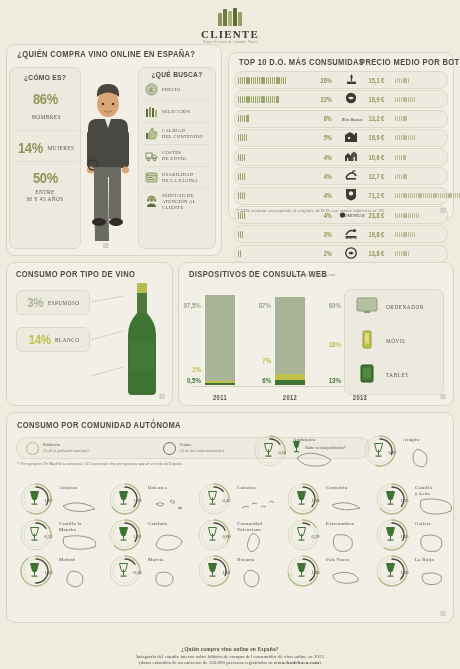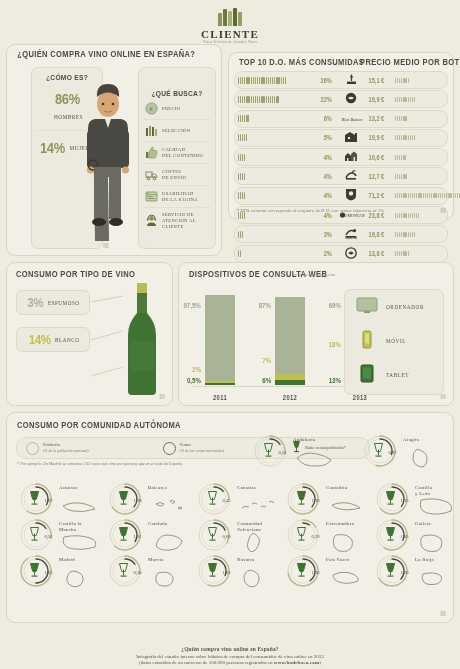--- a/index.html
+++ b/index.html
@@ -49,21 +49,21 @@
   .brand-name{
     font-family:"Liberation Serif", serif;
     font-weight:bold;font-size:11px;letter-spacing:1.2px;color:#3b3a33;margin-top:2px;
   }
   .brand-sub{font-family:"Liberation Serif", serif;font-size:3.4px;letter-spacing:.3px;color:#8d8b7e;}
 
   
   #sec-quien{left:6px;top:44px;width:216px;height:212px;}
   #sec-quien .panel-title{position:absolute;left:50%;top:5px;transform:translateX(-50%) scaleX(.92);}
   .col{position:absolute;top:22px;width:72px;height:182px;}
-  .col-left{left:24px;}
+  .col-left{left:2px;}
   .col-right{left:131px;width:78px;}
   .col-head{
     text-align:center;font-weight:bold;font-size:7.4px;letter-spacing:.3px;
     color:#4c4b42;text-transform:uppercase;transform:scaleX(.9);
   }
   .stat{
     margin:3px 0 0 0;padding:4px 2px 5px;text-align:center;
     border-bottom:1px solid #e2dfd0;
   }
   .stat:last-child{border-bottom:none;}
@@ -227,20 +227,21 @@
   </div>
 
   <div class="panel" id="sec-quien">
     <div class="panel-title">¿QUIÉN COMPRA VINO ONLINE EN ESPAÑA?</div>
 
     <div class="col col-left subcard" style="padding:5px 3px;">
       <div class="col-head">¿CÓMO ES?</div>
       <div id="stats-host">
           <div class="stat inline"><span class="num">86%</span><span class="lbl">HOMBRES</span></div>
           <div class="stat inline"><span class="num">14%</span><span class="lbl">MUJERES</span></div>
+          <div class="stat"><span class="num">50%</span><span class="lbl">ENTRE<br>30 Y 45 AÑOS</span></div>
         </div>
     </div>
 
     <div class="person">
       <svg viewBox="0 0 54 160" width="54" height="160">
         <ellipse cx="27" cy="23" rx="11" ry="13" fill="#d9a574"></ellipse>
         <path d="M16 16 q11 -9 22 0 q1 -13 -11 -13 q-12 0 -11 13z" fill="#4a443f"></path>
         <circle cx="22" cy="23" r="1.3" fill="#3b3630"></circle>
         <circle cx="32" cy="23" r="1.3" fill="#3b3630"></circle>
         <path d="M23 30 q4 2.5 8 0" stroke="#a8794f" stroke-width="1" fill="none"></path>
@@ -253,21 +254,21 @@
         <circle cx="12" cy="84" r="5" fill="none" stroke="#3b3630" stroke-width="1.4"></circle>
         <rect x="13" y="86" width="14" height="88" rx="5" fill="#6b6a63" transform="rotate(-1 20 100)"></rect>
         <rect x="13" y="86" width="12" height="52" fill="#6b6a63"></rect>
         <rect x="28" y="86" width="12" height="52" fill="#6b6a63"></rect>
         <rect x="13" y="86" width="27" height="10" fill="#6b6a63"></rect>
         <ellipse cx="18" cy="141" rx="7" ry="4" fill="#2f2c28"></ellipse>
         <ellipse cx="35" cy="141" rx="7" ry="4" fill="#2f2c28"></ellipse>
       </svg>
     </div>
 
-    <div class="col col-right subcard" style="padding:21px 4px;">
+    <div class="col col-right subcard" style="padding:2px 4px;">
       <div class="col-head">¿QUÉ BUSCA?</div>
       <div id="needs-host">
           <div class="need">
             <span class="nicon">
               <svg width="13" height="13" viewBox="0 0 13 13">
                 <circle cx="6.5" cy="6.5" r="5.6" fill="#b9c4a4" stroke="#93a17d" stroke-width="1"></circle>
                 <text x="6.5" y="9.3" font-size="7" text-anchor="middle" fill="#6d7a5c" font-family="Liberation Serif, serif">€</text>
               </svg>
             </span>
             <span class="nlbl">PRECIO</span>

